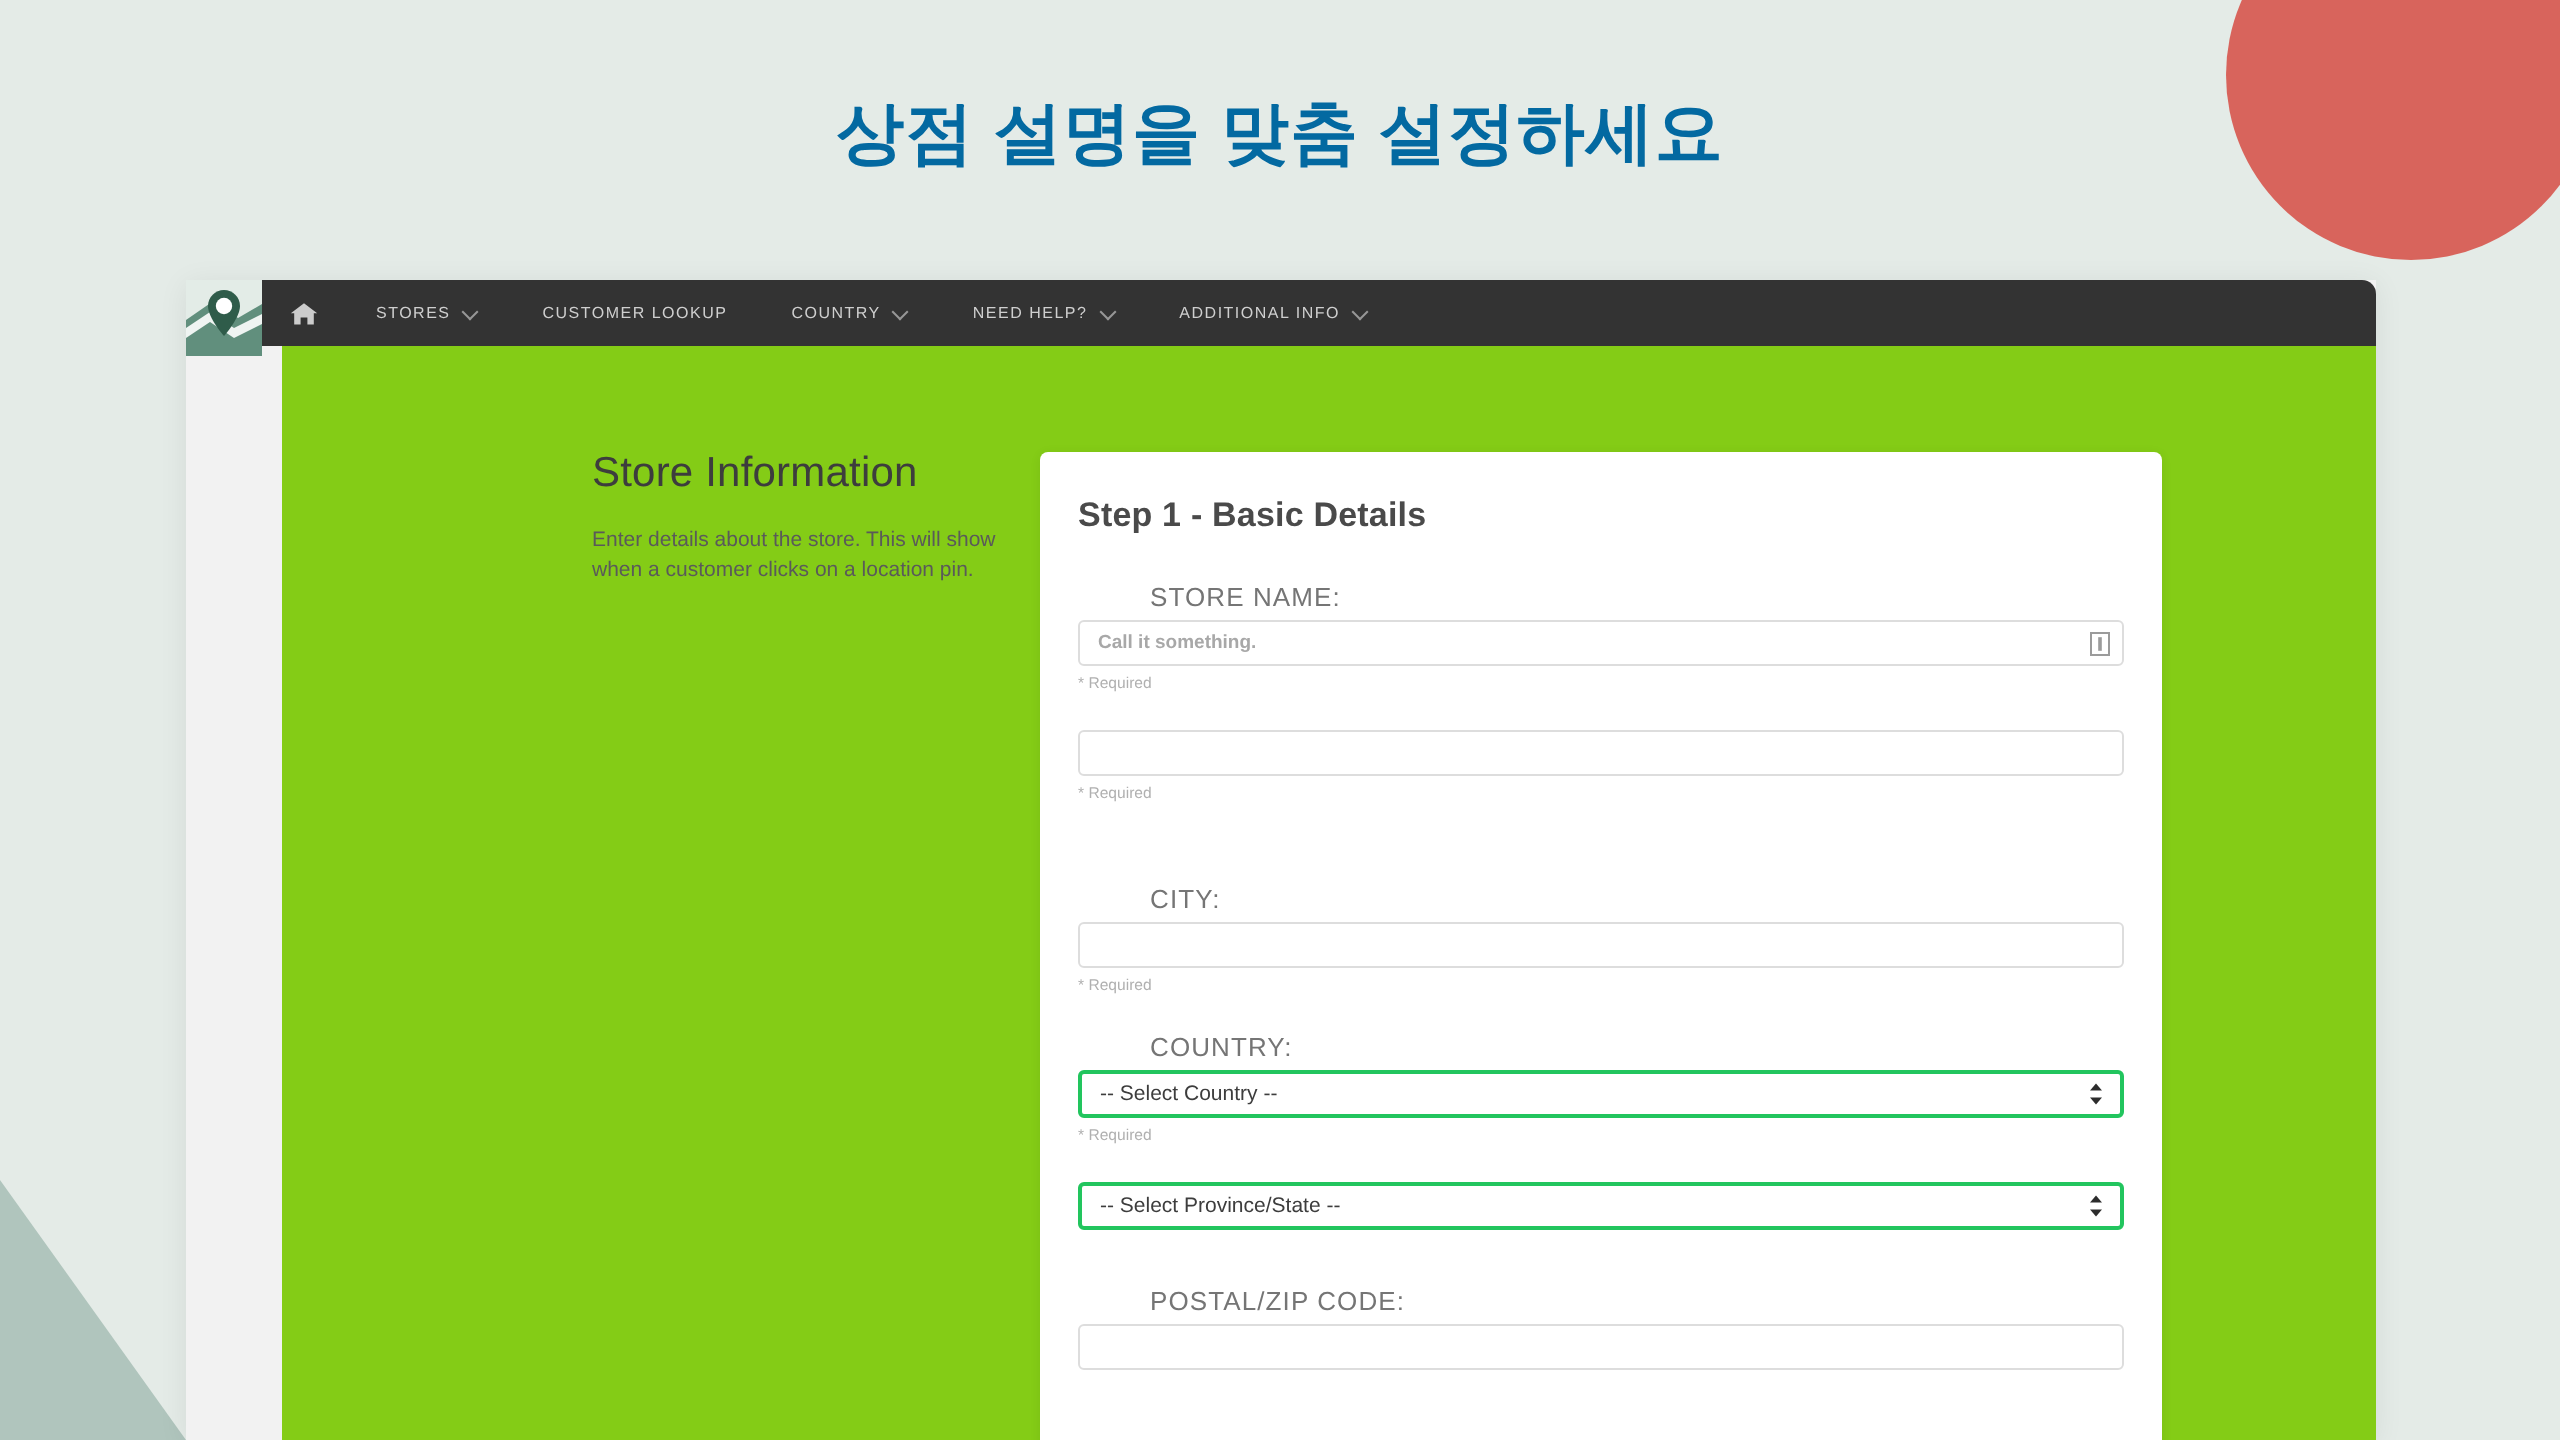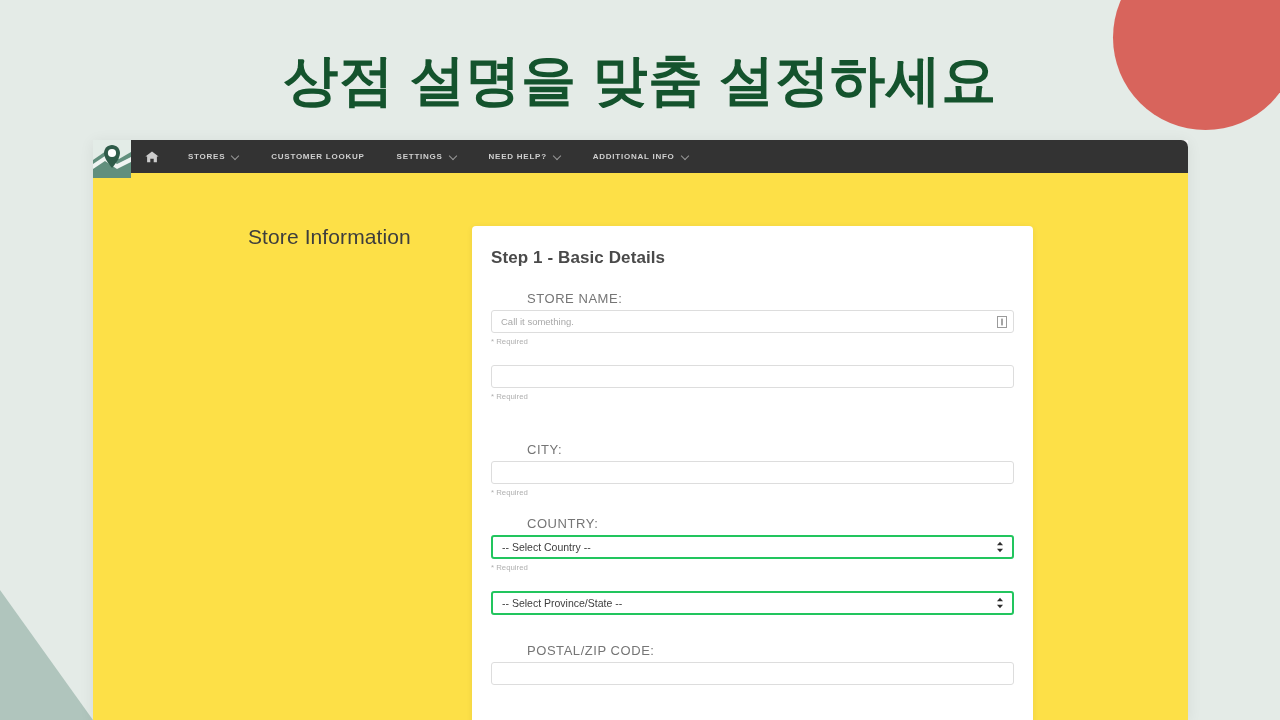--- a/index.html
+++ b/index.html
@@ -48,23 +48,23 @@
     border-top: 130px solid transparent;
   }
 
   
   .headline {
     position: absolute;
     top: 44px;
     left: 0;
     width: 1280px;
     text-align: center;
-    font-size: 55px;
+    font-size: 34px;
     font-weight: bold;
-    color: #14532d;
+    color: #0369a1;
     letter-spacing: 0.5px;
     z-index: 3;
   }
 
   
   .browser {
     position: absolute;
     left: 93px;
     top: 140px;
     width: 1095px;
@@ -110,21 +110,21 @@
 
   .nav-item {
     display: flex;
     align-items: center;
     gap: 7px;
     height: 33px;
     padding: 0 13px;
     margin-left: 6px;
     color: #cfcfcf;
     font-size: 8px;
-    font-weight: bold;
+    font-weight: normal;
     letter-spacing: 0.75px;
     white-space: nowrap;
   }
   .nav-item .caret {
     width: 7px;
     height: 7px;
     position: relative;
     opacity: 0.75;
   }
   .nav-item .caret::after {
@@ -136,21 +136,22 @@
     height: 5px;
     border-right: 1.3px solid #b9b9b9;
     border-bottom: 1.3px solid #b9b9b9;
     transform: rotate(45deg);
   }
 
   
   .content {
     position: relative;
     height: 547px;
-    background: #fde047;
+    background: #84cc16;
+    margin-left: 48px;
   }
 
   
   .info-panel {
     position: absolute;
     left: 155px;
     top: 52px;
     width: 210px;
   }
   .info-title {
@@ -205,20 +206,21 @@
     width: 100%;
     height: 23px;
     border: 1px solid #dddddd;
     border-radius: 3px;
     background: #fff;
     font-family: "Liberation Sans", sans-serif;
     font-size: 9.5px;
     color: #555;
     padding: 0 22px 0 9px;
     outline: none;
+    font-weight: bold;
   }
   .text-input::placeholder { color: #a8a8a8; }
 
   .input-icon {
     position: absolute;
     right: 7px;
     top: 50%;
     transform: translateY(-50%);
     width: 10px;
     height: 12px;
@@ -287,40 +289,41 @@
     <div class="nav-item">
       <span>STORES</span>
       <span class="caret"></span>
     </div>
 
     <div class="nav-item">
       <span>CUSTOMER LOOKUP</span>
     </div>
 
     <div class="nav-item">
-      <span>SETTINGS</span>
+      <span>COUNTRY</span>
       <span class="caret"></span>
     </div>
 
 
     <div class="nav-item">
       <span>NEED HELP?</span>
       <span class="caret"></span>
     </div>
 
     <div class="nav-item">
       <span>ADDITIONAL INFO</span>
       <span class="caret"></span>
     </div>
   </div>
 
   <div class="content">
 
     <div class="info-panel">
       <div class="info-title">Store Information</div>
+      <div class="info-desc">Enter details about the store. This will show when a customer clicks on a location pin.</div>
     </div>
 
     <div class="card">
 
       <div class="card-title">Step 1 - Basic Details</div>
 
       <div class="field">
         <div class="field-label">STORE NAME:</div>
         <div class="input-wrap">
           <input class="text-input" type="text" placeholder="Call it something." style="">

